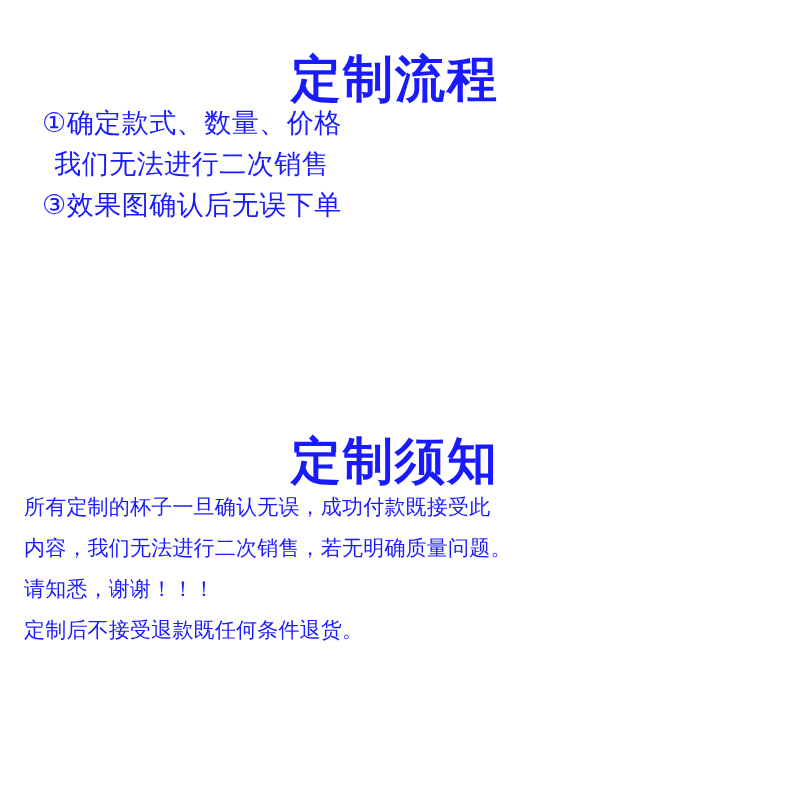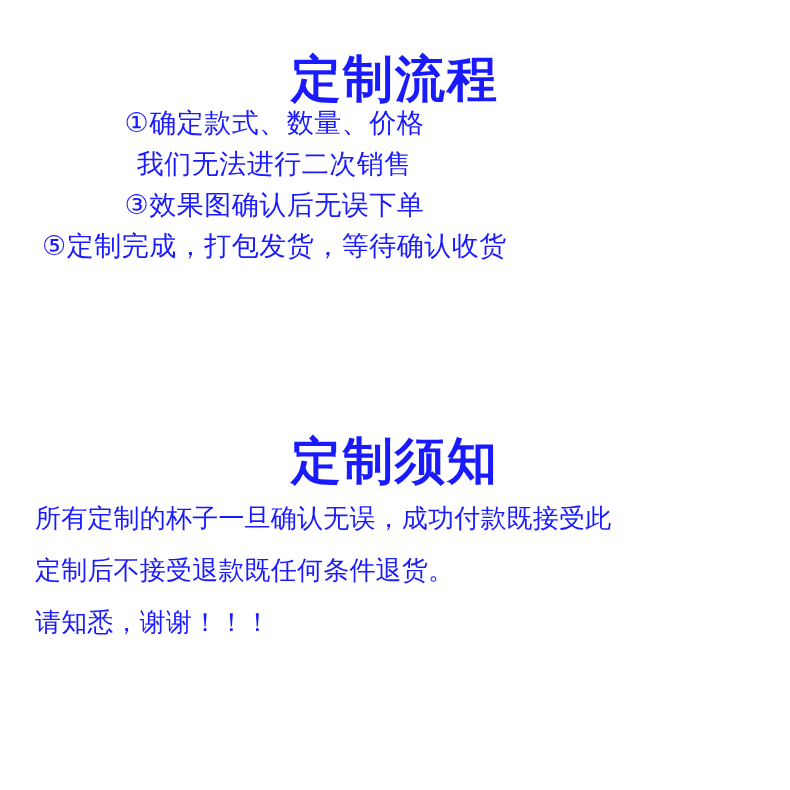--- a/index.html
+++ b/index.html
@@ -57,42 +57,42 @@
     right: 0;
     top: 400px;
   }
   .notice-body {
     position: absolute;
     left: 24px;
     right: 18px;
     top: 487px;
   }
   .notice-body p {
-    margin: 11px;
-    font-size: 26px;
+    margin: 0;
+    font-size: 21px;
     line-height: 41px;
     color: #1a1aff;
     letter-spacing: 0.2px;
   }
 </style>
 </head>
 <body>
 
 <div class="page">
 
   <h1 class="section-title" id="flow-title">定制流程</h1>
 
   <ul class="flow-list">
     <li>①确定款式、数量、价格</li>
     <li>我们无法进行二次销售</li>
     <li>③效果图确认后无误下单</li>
-    <li>⑤定制完成，打包发货，等待确认收货</li>
   </ul>
 
   <h1 class="section-title" id="notice-title">定制须知</h1>
 
   <div class="notice-body">
     <p>所有定制的杯子一旦确认无误，成功付款既接受此</p>
+    <p>内容，我们无法进行二次销售，若无明确质量问题。</p>
+    <p>请知悉，谢谢！！！</p>
     <p>定制后不接受退款既任何条件退货。</p>
-    <p>请知悉，谢谢！！！</p>
   </div>
 
 </div>
 
 </body></html>

